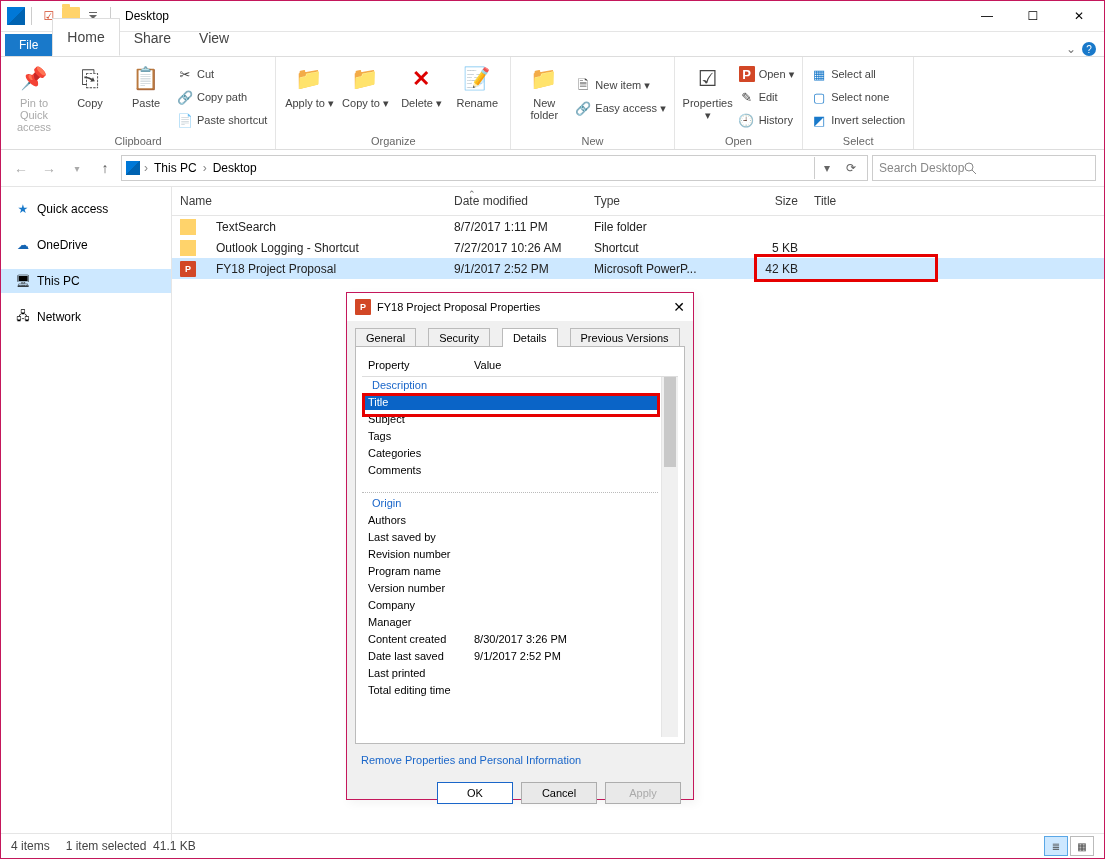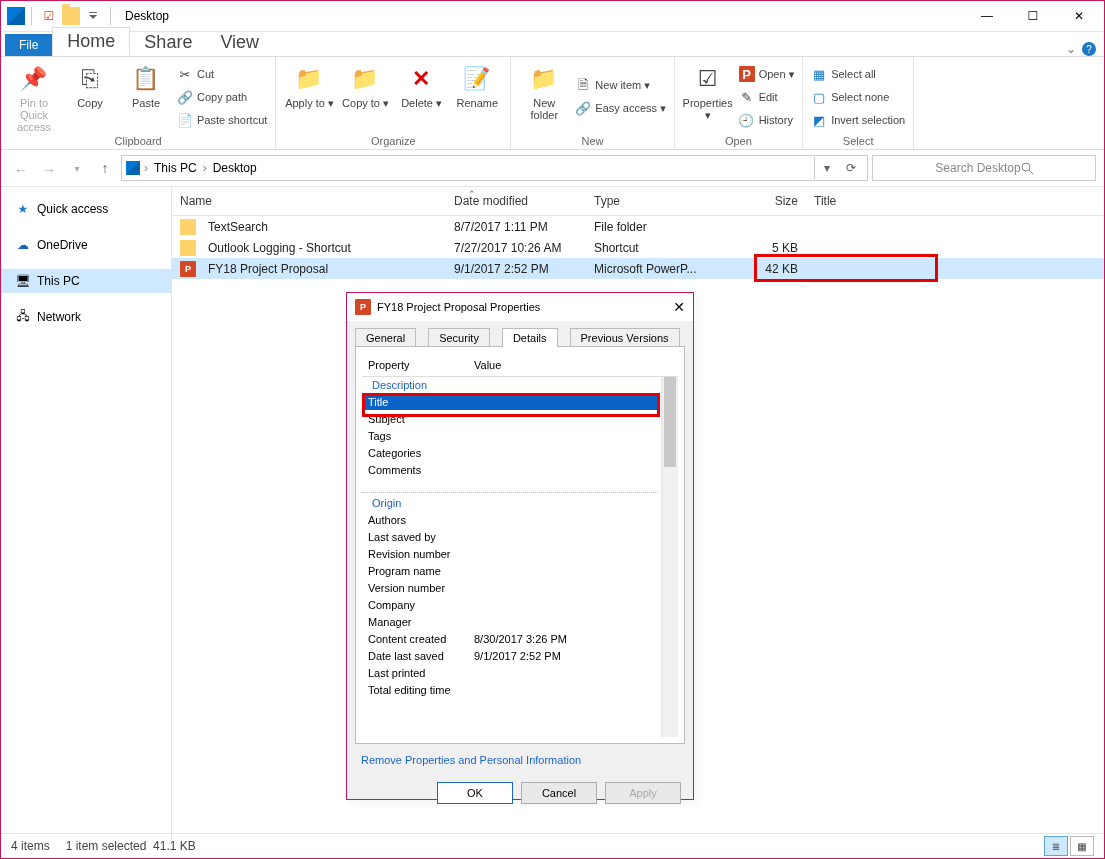--- a/index.html
+++ b/index.html
@@ -10,55 +10,55 @@
 .qbtn{width:22px;height:22px;display:flex;align-items:center;justify-content:center;color:#666}
 .divider{width:1px;height:18px;background:#ccc;margin:0 4px}
 .foldericon{width:18px;height:18px;background:#ffd36b;border-radius:1px;position:relative;display:inline-block}
 .foldericon:before{content:"";position:absolute;top:-3px;left:0;width:8px;height:3px;background:#ffd36b;border-radius:1px 1px 0 0}
 .tbtitle{margin-left:6px;font-size:12px}
 .wincontrols{margin-left:auto;display:flex}
 .wincontrols div{width:46px;height:30px;display:flex;align-items:center;justify-content:center;font-size:12px}
 .wincontrols .close{color:#000}
 .menubar{display:flex;align-items:flex-end;height:24px;padding-left:4px;position:relative}
 .filetab{background:#1979ca;color:#fff;padding:4px 14px;font-size:12px}
-.menutab{padding:3px 14px;font-size:18px;color:#444}
+.menutab{padding:10px 14px;font-size:14px;color:#444}
 .menutab.active{border:1px solid #ddd;border-bottom-color:#fff;background:#fff;position:relative;z-index:2}
 .help{margin-left:auto;margin-right:8px;display:flex;align-items:center;gap:6px;color:#1979ca}
 .ribbon{border-top:1px solid #ddd;border-bottom:1px solid #ddd;height:92px;display:flex;font-size:11px;color:#444}
 .rgroup{border-right:1px solid #e5e5e5;padding:4px 8px 2px;display:flex;flex-direction:column}
 .rgroup .body{flex:1;display:flex;gap:6px}
 .rgroup .label{text-align:center;color:#666;font-size:11px;padding-top:2px}
 .bigbtn{display:flex;flex-direction:column;align-items:center;justify-content:flex-start;width:50px;gap:2px;padding-top:2px;color:#444}
 .bigbtn.disabled{color:#aaa}
 .bigbtn .ic{width:32px;height:32px;display:flex;align-items:center;justify-content:center;font-size:22px}
 .bigbtn .txt{font-size:11px;text-align:center;line-height:12px}
 .smlist{display:flex;flex-direction:column;gap:3px;justify-content:center}
 .smitem{display:flex;align-items:center;gap:4px;font-size:11px;height:20px}
 .smitem .ic{width:16px;height:16px;display:flex;align-items:center;justify-content:center;font-size:13px}
 .addr{height:30px;display:flex;align-items:center;gap:4px;padding:3px 8px;border-bottom:1px solid #e5e5e5}
 .navarrow{width:24px;height:24px;display:flex;align-items:center;justify-content:center;color:#aaa;font-size:14px}
 .addrbox{flex:1;display:flex;align-items:center;border:1px solid #ccc;height:24px;padding:0 4px;gap:4px}
 .addrbox .sep{color:#888}
 .addrbox .crumb{padding:0 2px}
 .addrtools{display:flex;border-left:1px solid #ccc;height:22px}
 .addrtools div{width:24px;display:flex;align-items:center;justify-content:center;color:#666}
-.searchbox{width:210px;border:1px solid #ccc;height:24px;display:flex;align-items:center;padding:0 6px;color:#888;justify-content:center}
+.searchbox{width:210px;border:1px solid #ccc;height:24px;display:flex;align-items:center;padding:0 6px;color:#888;justify-content:flex-start}
 .body{display:flex;height:calc(100% - 30px - 24px - 92px - 30px - 24px)}
 .nav{width:170px;border-right:1px solid #e5e5e5;padding:10px 0}
 .navitem{display:flex;align-items:center;gap:6px;padding:4px 14px;font-size:12px}
 .navitem.sel{background:#cde8ff}
 .navitem .ic{width:16px;height:16px;display:flex;align-items:center;justify-content:center}
 .navgap{height:12px}
 .content{flex:1;position:relative}
 .colhdr{display:flex;border-bottom:1px solid #e5e5e5;height:28px;align-items:center;color:#3b3b3b;font-size:12px}
 .colhdr>div{padding:0 8px}
 .cName{width:258px}.cDate{width:124px}.cType{width:118px}.cSize{width:70px;text-align:right}.cTitle{flex:1}
 .row{display:flex;align-items:center;height:21px;font-size:12px;color:#222}
 .row>div{padding:0 8px;white-space:nowrap;overflow:hidden;text-overflow:ellipsis}
-.row .cName{display:flex;align-items:center;gap:12px}
+.row .cName{display:flex;align-items:center;gap:20px}
 .row.sel{background:#cde8ff}
 .row .fic{width:16px;height:16px;display:inline-flex;align-items:center;justify-content:center}
 .sort-caret{position:absolute;top:2px;left:296px;font-size:9px;color:#666}
 .redbox{position:absolute;border:3px solid #e60000;pointer-events:none;box-sizing:border-box}
 .status{position:absolute;bottom:0;left:0;right:0;height:24px;border-top:1px solid #e5e5e5;display:flex;align-items:center;padding:0 10px;font-size:12px;color:#444;gap:16px}
 .status .views{margin-left:auto;display:flex;gap:2px}
 .status .views div{width:22px;height:18px;border:1px solid #bbb;display:flex;align-items:center;justify-content:center;font-size:10px}
 .status .views .active{background:#cde8ff;border-color:#5aa7e6}
 
 .dialog{position:absolute;left:345px;top:291px;width:346px;height:506px;border:1px solid #c4175b;background:#f0f0f0;font-size:11px;box-shadow:3px 3px 10px rgba(0,0,0,.05)}

